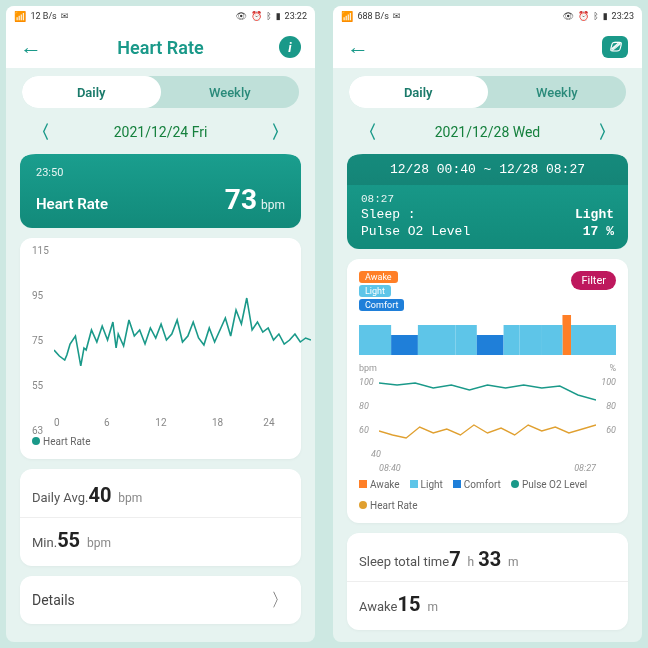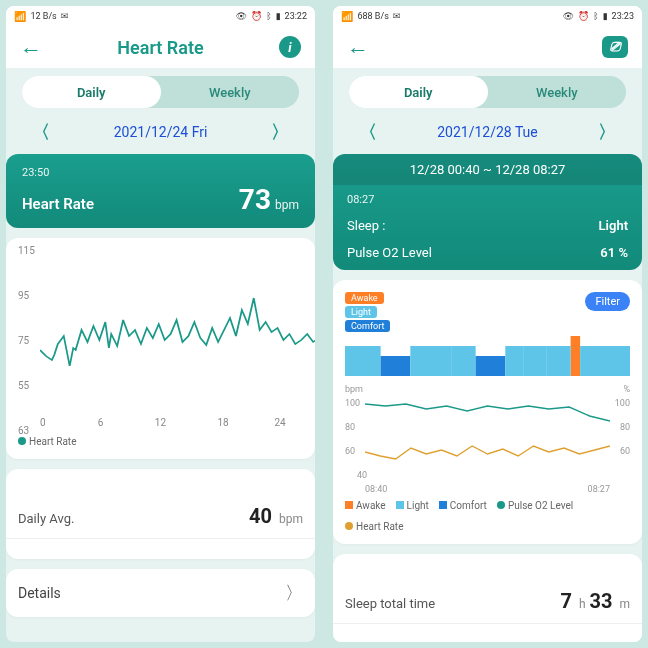--- a/index.html
+++ b/index.html
@@ -47,60 +47,60 @@
     flex: 1; border-radius: 18px;
     display: flex; align-items: center; justify-content: center;
     font-size: 13px; color: #2a8a7a; font-weight: 500;
   }
   .seg-tab.active { background: #fff; color: #1a7a6a; font-weight: 600; }
   .daterow {
     display: flex; align-items: center; justify-content: space-between;
     padding: 6px 26px 10px;
   }
   .nav-chev { color: #1a9989; font-size: 18px; font-weight: bold; }
-  .date-text { color: #1d4ed8; font-size: 14px; }
-  .scroll { flex: 1; overflow-y: auto; padding: 0 0 14px; }
+  .date-text { color: #15803d; font-size: 14px; }
+  .scroll { flex: 1; overflow-y: auto; padding: 0 14px 14px; border-radius: 30px; }
   .card {
     background: #fff; border-radius: 12px;
     margin-bottom: 10px; padding: 12px;
     box-shadow: 0 1px 3px rgba(0,0,0,0.04);
   }
   .hero {
     background: linear-gradient(180deg, #1a9e8e 0%, #128a7a 100%);
     border-radius: 12px; color: #fff;
     padding: 12px 16px; margin-bottom: 10px;
   }
   .hero-time { font-size: 11px; opacity: .9; }
   .hero-row { display: flex; justify-content: space-between; align-items: baseline; margin-top: 4px; }
   .hero-label { font-size: 15px; font-weight: 600; }
   .hero-val { font-size: 28px; font-weight: 700; }
   .hero-unit { font-size: 12px; margin-left: 4px; opacity: .9; font-weight: 400; }
-  .hero2 { background: linear-gradient(180deg, #1a9e8e 0%, #128a7a 100%); border-radius: 12px; color: #fff; padding: 10px 14px; margin-bottom: 10px; }
+  .hero2 { background: linear-gradient(180deg, #1a9e8e 0%, #128a7a 100%); border-radius: 12px; color: #fff; padding: 10px 14px; margin-bottom: 10px; font-family: Liberation Mono, monospace; }
   .hero2-title { text-align: center; font-size: 13px; background: rgba(0,0,0,.12); margin: -10px -14px 8px; padding: 8px; border-radius: 12px 12px 0 0; }
   .hero2-time { font-size: 11px; opacity:.9; }
-  .hero2-row { display: flex; justify-content: space-between; font-size: 13px; margin-top: 12px; }
+  .hero2-row { display: flex; justify-content: space-between; font-size: 13px; margin-top: 2px; }
   .hero2-row .v { font-weight: 600; }
   .chart115 { position: relative; height: 180px; }
   .ylab { position: absolute; left: 0; font-size: 10px; color: #888; transform: translateY(-50%); }
   .xlab { position: absolute; bottom: 2px; font-size: 10px; color: #888; }
   .legend { display: flex; gap: 10px; font-size: 10px; color: #666; margin-top: 6px; flex-wrap: wrap; }
   .legend span.dot { width: 8px; height: 8px; border-radius: 50%; display: inline-block; margin-right: 3px; }
   .legend span.sq { width: 8px; height: 8px; display: inline-block; margin-right: 3px; }
-  .statrow { display: flex; justify-content: space-between; align-items: baseline; padding: 2px 0; margin-top: 21px; }
+  .statrow { display: flex; justify-content: flex-start; align-items: baseline; padding: 2px 0; }
   .statrow .lbl { font-size: 13px; color: #555; }
   .statrow .val { font-size: 20px; font-weight: 700; color: #222; }
   .statrow .unit { font-size: 12px; color: #888; margin-left: 3px; font-weight: 400; }
   .card hr { border: none; border-top: 1px solid #eee; margin: 8px -12px; }
   .details { display: flex; justify-content: space-between; align-items: center; font-size: 14px; color: #444; }
-  .filter-pill { float: right; background: #3b82f6; color: #fff; font-size: 11px; padding: 3px 10px; border-radius: 10px; }
+  .filter-pill { float: right; background: #be185d; color: #fff; font-size: 11px; padding: 3px 10px; border-radius: 10px; }
   .sleep-stage-legend { display: flex; flex-direction: column; gap: 2px; font-size: 10px; margin-bottom: 4px; }
   .sleep-stage-legend .pill { color: #fff; padding: 1px 6px; border-radius: 3px; display: inline-block; width: fit-content; font-size: 9px; }
   .sleep-bars { height: 40px; position: relative; background: linear-gradient(#fff 0 50%, #fff 50% 100%); }
   .sleep-line-chart { position: relative; height: 110px; margin-top: 8px; }
-  .sleep-ylab { position: absolute; font-size: 9px; color: #999; }
+  .sleep-ylab { position: absolute; font-size: 9px; color: #999; font-style: italic; }
   .sleep-unit { font-size: 9px; color: #999; }
   svg { display: block; }
 </style>
 </head>
 <body>
 
 <div class="phone">
   <div class="status-bar">
     <div class="status-left">
       <span class="status-icon">📶</span>
@@ -164,20 +164,24 @@
         <span><span class="dot" style="background:#1a9989"></span><span>Heart Rate</span></span>
       </div>
     </div>
 
     <div class="card">
       <div class="statrow">
         <span class="lbl">Daily Avg.</span>
         <span><span class="val">40</span> <span class="unit">bpm</span></span>
       </div>
       <hr>
+      <div class="statrow">
+        <span class="lbl">Min.</span>
+        <span><span class="val">55</span> <span class="unit">bpm</span></span>
+      </div>
     </div>
 
     <div class="card details">
       <span>Details</span>
       <span style="font-size:18px;color:#666">〉</span>
     </div>
   </div>
 </div>
 
 <div class="phone">
@@ -201,35 +205,35 @@
     <span class="info-badge" style="border-radius:6px;width:26px">⎚</span>
   </div>
 
   <div class="seg">
     <div class="seg-tab active">Daily</div>
     <div class="seg-tab">Weekly</div>
   </div>
 
   <div class="daterow">
     <span class="nav-chev">〈</span>
-    <span class="date-text">2021/12/28 Tue</span>
+    <span class="date-text">2021/12/28 Wed</span>
     <span class="nav-chev">〉</span>
   </div>
 
   <div class="scroll">
     <div class="hero2">
       <div class="hero2-title">12/28 00:40 ~ 12/28 08:27</div>
       <div class="hero2-time">08:27</div>
       <div class="hero2-row">
           <span>Sleep :</span>
           <span class="v">Light</span>
         </div>
       <div class="hero2-row">
           <span>Pulse O2 Level</span>
-          <span class="v">61 %</span>
+          <span class="v">17 %</span>
         </div>
     </div>
 
     <div class="card">
       <span class="filter-pill">Filter</span>
       <div class="sleep-stage-legend">
         <span class="pill" style="background:#ff7f27">Awake</span>
         <span class="pill" style="background:#5ec5e8">Light</span>
         <span class="pill" style="background:#1f7fd9">Comfort</span>
       </div>

